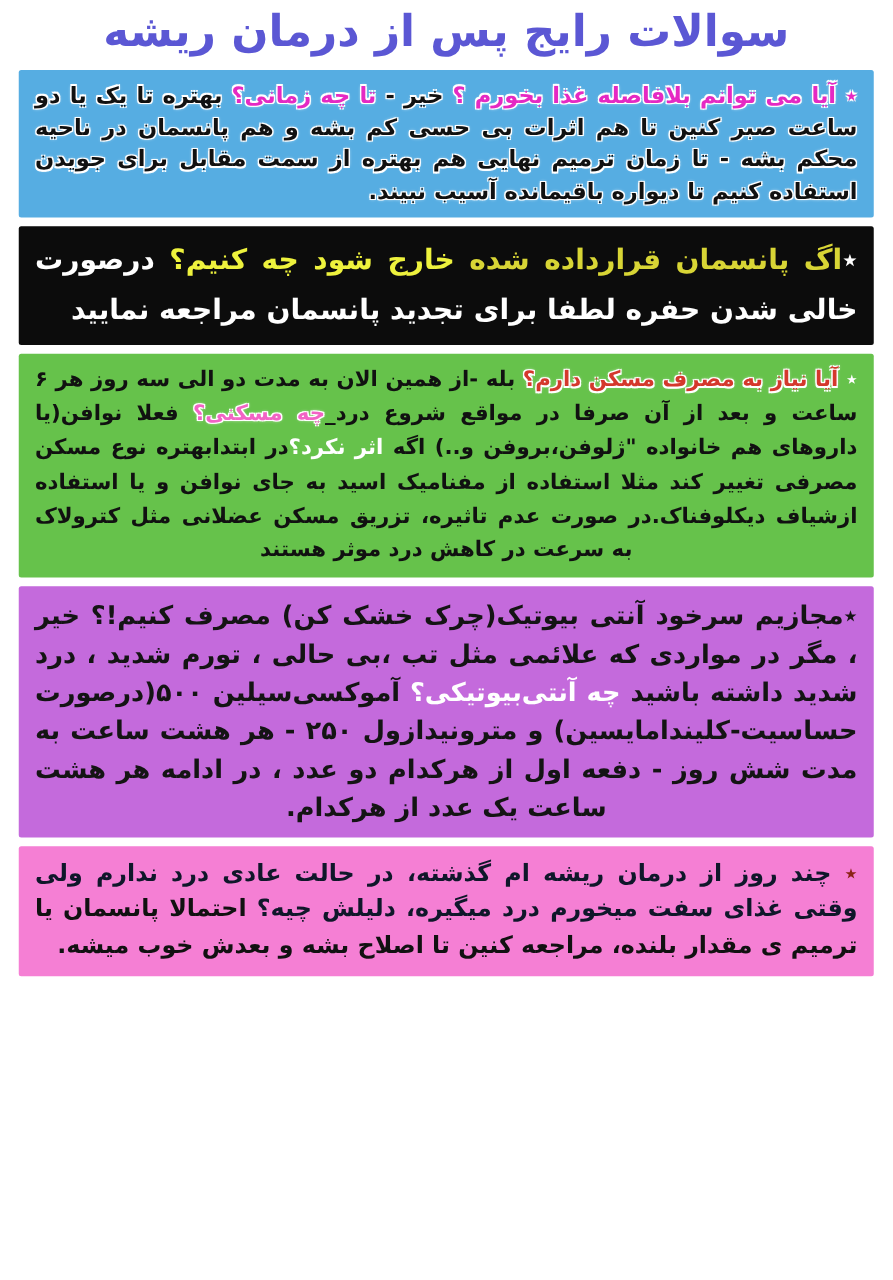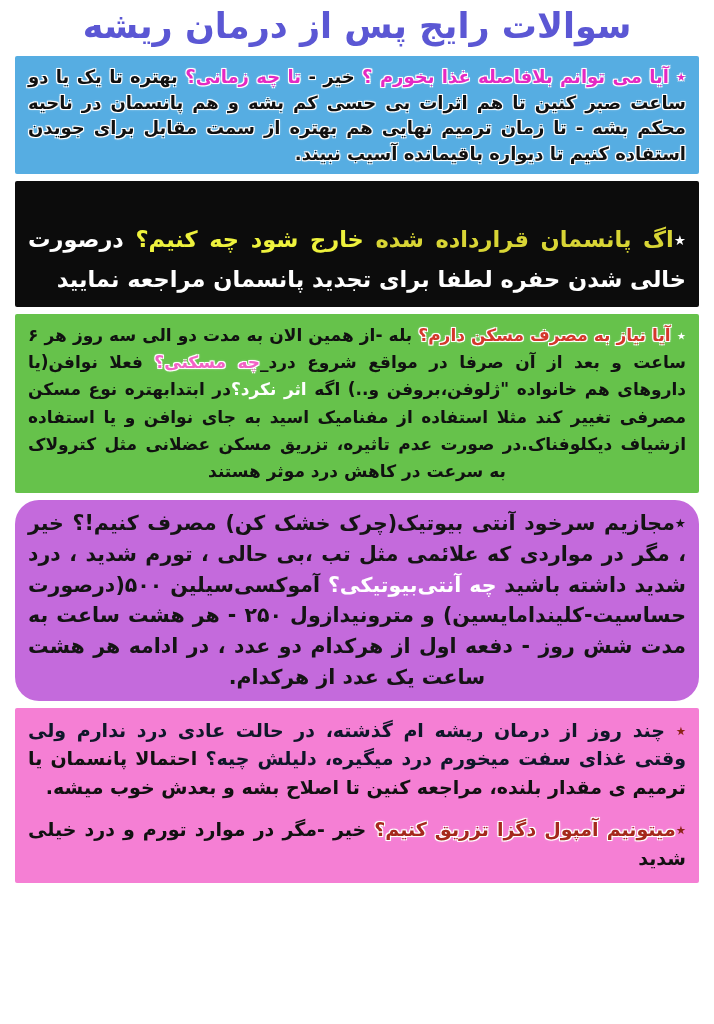--- a/index.html
+++ b/index.html
@@ -14,21 +14,21 @@
   }
   .section {
     margin:0 15px 7px; padding:8px 13px; border-radius:2px;
   }
   .section p {
     margin:0; font-weight:bold; direction:rtl;
     text-align:justify; text-align-last:right;
   }
   .center-last p { text-align-last:center; }
   .s-eat p        { font-size:18px;   line-height:1.42; }
-  .s-dress p      { font-size:22.5px; line-height:1.75;margin-top:31px; }
+  .s-dress p      { font-size:22.5px; line-height:1.75; }
   .s-pain p       { font-size:17px; line-height:1.6;  }
   .s-anti p       { font-size:20.5px; line-height:1.5;  }
   .s-pink p       { font-size:19px;   line-height:1.52; margin-bottom:13px; }
   .s-pink p:last-child { margin-bottom:2px; }
   .halo {
     text-shadow:-1px -1px 0 #fff, 1px -1px 0 #fff, -1px 1px 0 #fff,
                  1px 1px 0 #fff, 0 0 3px #fff;
   }
 </style>
 </head>
@@ -43,22 +43,21 @@
   </div>
 
   <div class="section s-dress" style="background-color: rgb(12, 12, 12);">
     <p><span style="color: rgb(255, 255, 255);">٭</span><span style="color: rgb(216, 213, 53);">اگ پانسمان قرارداده شده </span><span style="color: rgb(238, 242, 61);"> خارج شود چه کنیم؟</span><span style="color: rgb(255, 255, 255);"> درصورت خالی شدن حفره لطفا برای تجدید پانسمان مراجعه نمایید</span></p>
   </div>
 
   <div class="section s-pain center-last" style="background-color: rgb(102, 194, 75);">
     <p><span style="color: rgb(255, 255, 255);">٭  </span><span class="halo" style="color: rgb(212, 56, 44);">آیا نیاز به مصرف مسکن دارم؟</span><span style="color: rgb(17, 17, 17);"> بله -از همین الان به مدت دو الی سه روز  هر ۶ ساعت و بعد از آن صرفا در مواقع شروع درد_</span><span class="halo" style="color: rgb(242, 99, 197);">چه مسکنی؟</span><span style="color: rgb(17, 17, 17);"> فعلا نوافن(یا داروهای هم خانواده "ژلوفن،بروفن و..) اگه </span><span style="color: rgb(255, 255, 255);">اثر نکرد؟</span><span style="color: rgb(17, 17, 17);">در ابتدابهتره نوع مسکن مصرفی تغییر کند مثلا استفاده از مفنامیک اسید به جای نوافن و یا استفاده ازشیاف دیکلوفناک.در صورت عدم تاثیره، تزریق مسکن عضلانی مثل کترولاک به سرعت در کاهش درد موثر هستند</span></p>
   </div>
 
-  <div class="section s-anti center-last" style="background-color: rgb(196, 106, 220); border-radius: 24px;">
+  <div class="section s-anti center-last" style="background-color: rgb(196, 106, 220);">
     <p><span style="color: rgb(20, 20, 20);">٭</span><span style="color: rgb(20, 20, 20);">مجازیم سرخود آنتی بیوتیک(چرک خشک کن) مصرف کنیم!؟</span><span style="color: rgb(20, 20, 20);"> خیر ، مگر در مواردی که علائمی مثل تب ،بی حالی ، تورم شدید ، درد شدید  داشته باشید </span><span style="color: rgb(255, 255, 255);">چه آنتی‌بیوتیکی؟</span><span style="color: rgb(20, 20, 20);"> آموکسی‌سیلین ۵۰۰(درصورت حساسیت-کلیندامایسین) و مترونیدازول ۲۵۰ - هر هشت ساعت به مدت شش روز - دفعه اول از هرکدام دو عدد ، در ادامه هر هشت ساعت یک عدد از هرکدام.</span></p>
   </div>
 
   <div class="section s-pink" style="background-color: rgb(245, 127, 212);">
     <p><span style="color: rgb(140, 35, 23);">٭ </span><span style="color: #0f172a;">چند روز از درمان ریشه ام گذشته، در حالت عادی درد ندارم ولی وقتی غذای سفت میخورم درد میگیره، دلیلش چیه؟</span><span style="color: rgb(17, 17, 17);"> احتمالا پانسمان یا ترمیم ی مقدار بلنده، مراجعه کنین تا اصلاح بشه و بعدش خوب میشه.</span></p>
-    <p><span style="color: rgb(140, 35, 23);">٭</span><span class="halo" style="color: rgb(165, 40, 28);">میتونیم آمپول دگزا تزریق کنیم؟</span><span style="color: rgb(17, 17, 17);"> خیر -مگر در موارد تورم و درد خیلی شدید</span></p>
   </div>
 
 </div>
 
 </body></html>

